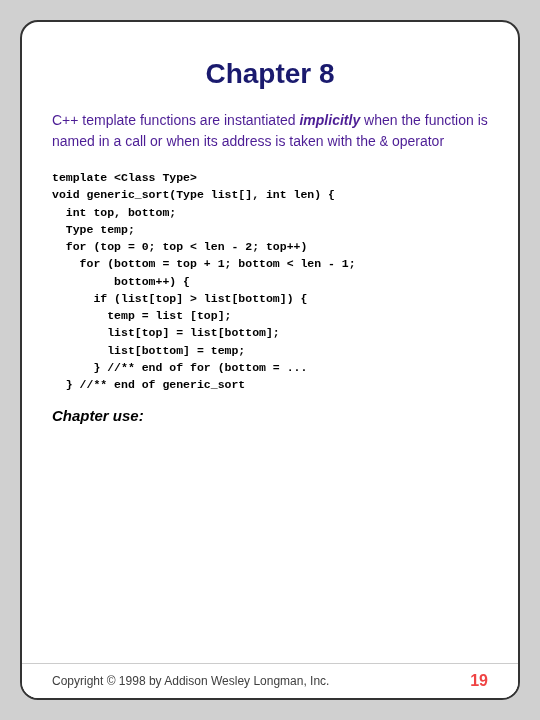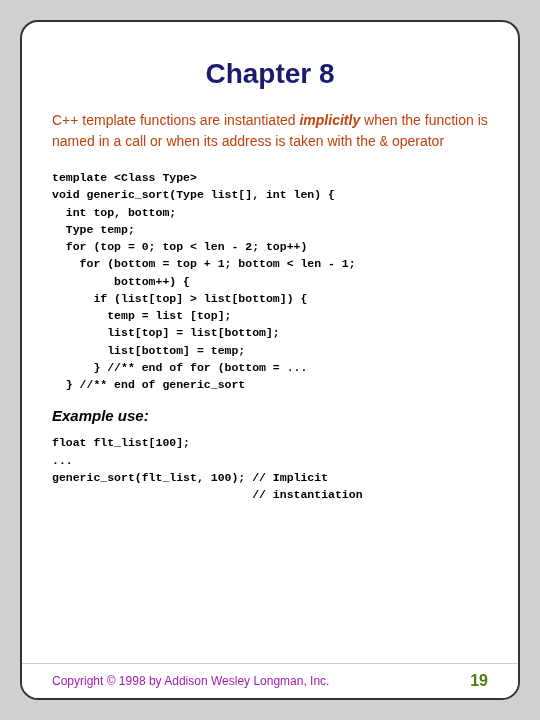--- a/index.html
+++ b/index.html
@@ -41,21 +41,21 @@
       text-align: center;
       font-size: 28px;
       font-weight: bold;
       color: #1a1a6e;
       margin-bottom: 20px;
       font-family: Arial, Helvetica, sans-serif;
     }
 
     .intro-text {
       font-size: 14px;
-      color: #c2410c;
+      color: #4c1d95;
       line-height: 1.5;
       margin-bottom: 16px;
       font-family: Arial, Helvetica, sans-serif;
     }
 
     .intro-text em {
       font-style: italic;
       font-weight: bold;
     }
 
@@ -95,28 +95,28 @@
       border-top: 1px solid #ccc;
       padding: 8px 30px;
       display: flex;
       justify-content: space-between;
       align-items: center;
       background: #fff;
     }
 
     .footer-text {
       font-size: 12px;
-      color: #a21caf;
+      color: #404040;
       font-family: Arial, Helvetica, sans-serif;
     }
 
     .footer-page {
       font-size: 16px;
       font-weight: bold;
-      color: #4d7c0f;
+      color: #ef4444;
       font-family: Arial, Helvetica, sans-serif;
     }
   </style>
 </head>
 <body>
 
 <div class="slide-container">
   <div class="slide-inner">
 
     <div class="chapter-title">Chapter 8</div>
@@ -133,26 +133,22 @@
   for (top = 0; top &lt; len - 2; top++)
     for (bottom = top + 1; bottom &lt; len - 1;
          bottom++) {
       if (list[top] &gt; list[bottom]) {
         temp = list [top];
         list[top] = list[bottom];
         list[bottom] = temp;
       } //** end of for (bottom = ...
   } //** end of generic_sort</div>
 
-    <div class="example-use-label">Example use:</div>
+    <div class="example-use-label">Chapter use:</div>
 
-    <div class="code-block">float flt_list[100];
-...
-generic_sort(flt_list, 100); // Implicit
-                             // instantiation</div>
 
   </div>
 
   <div class="footer">
     <span class="footer-text">Copyright © 1998 by Addison Wesley Longman, Inc.</span>
     <span class="footer-page">19</span>
   </div>
 </div>
 
 </body></html>

